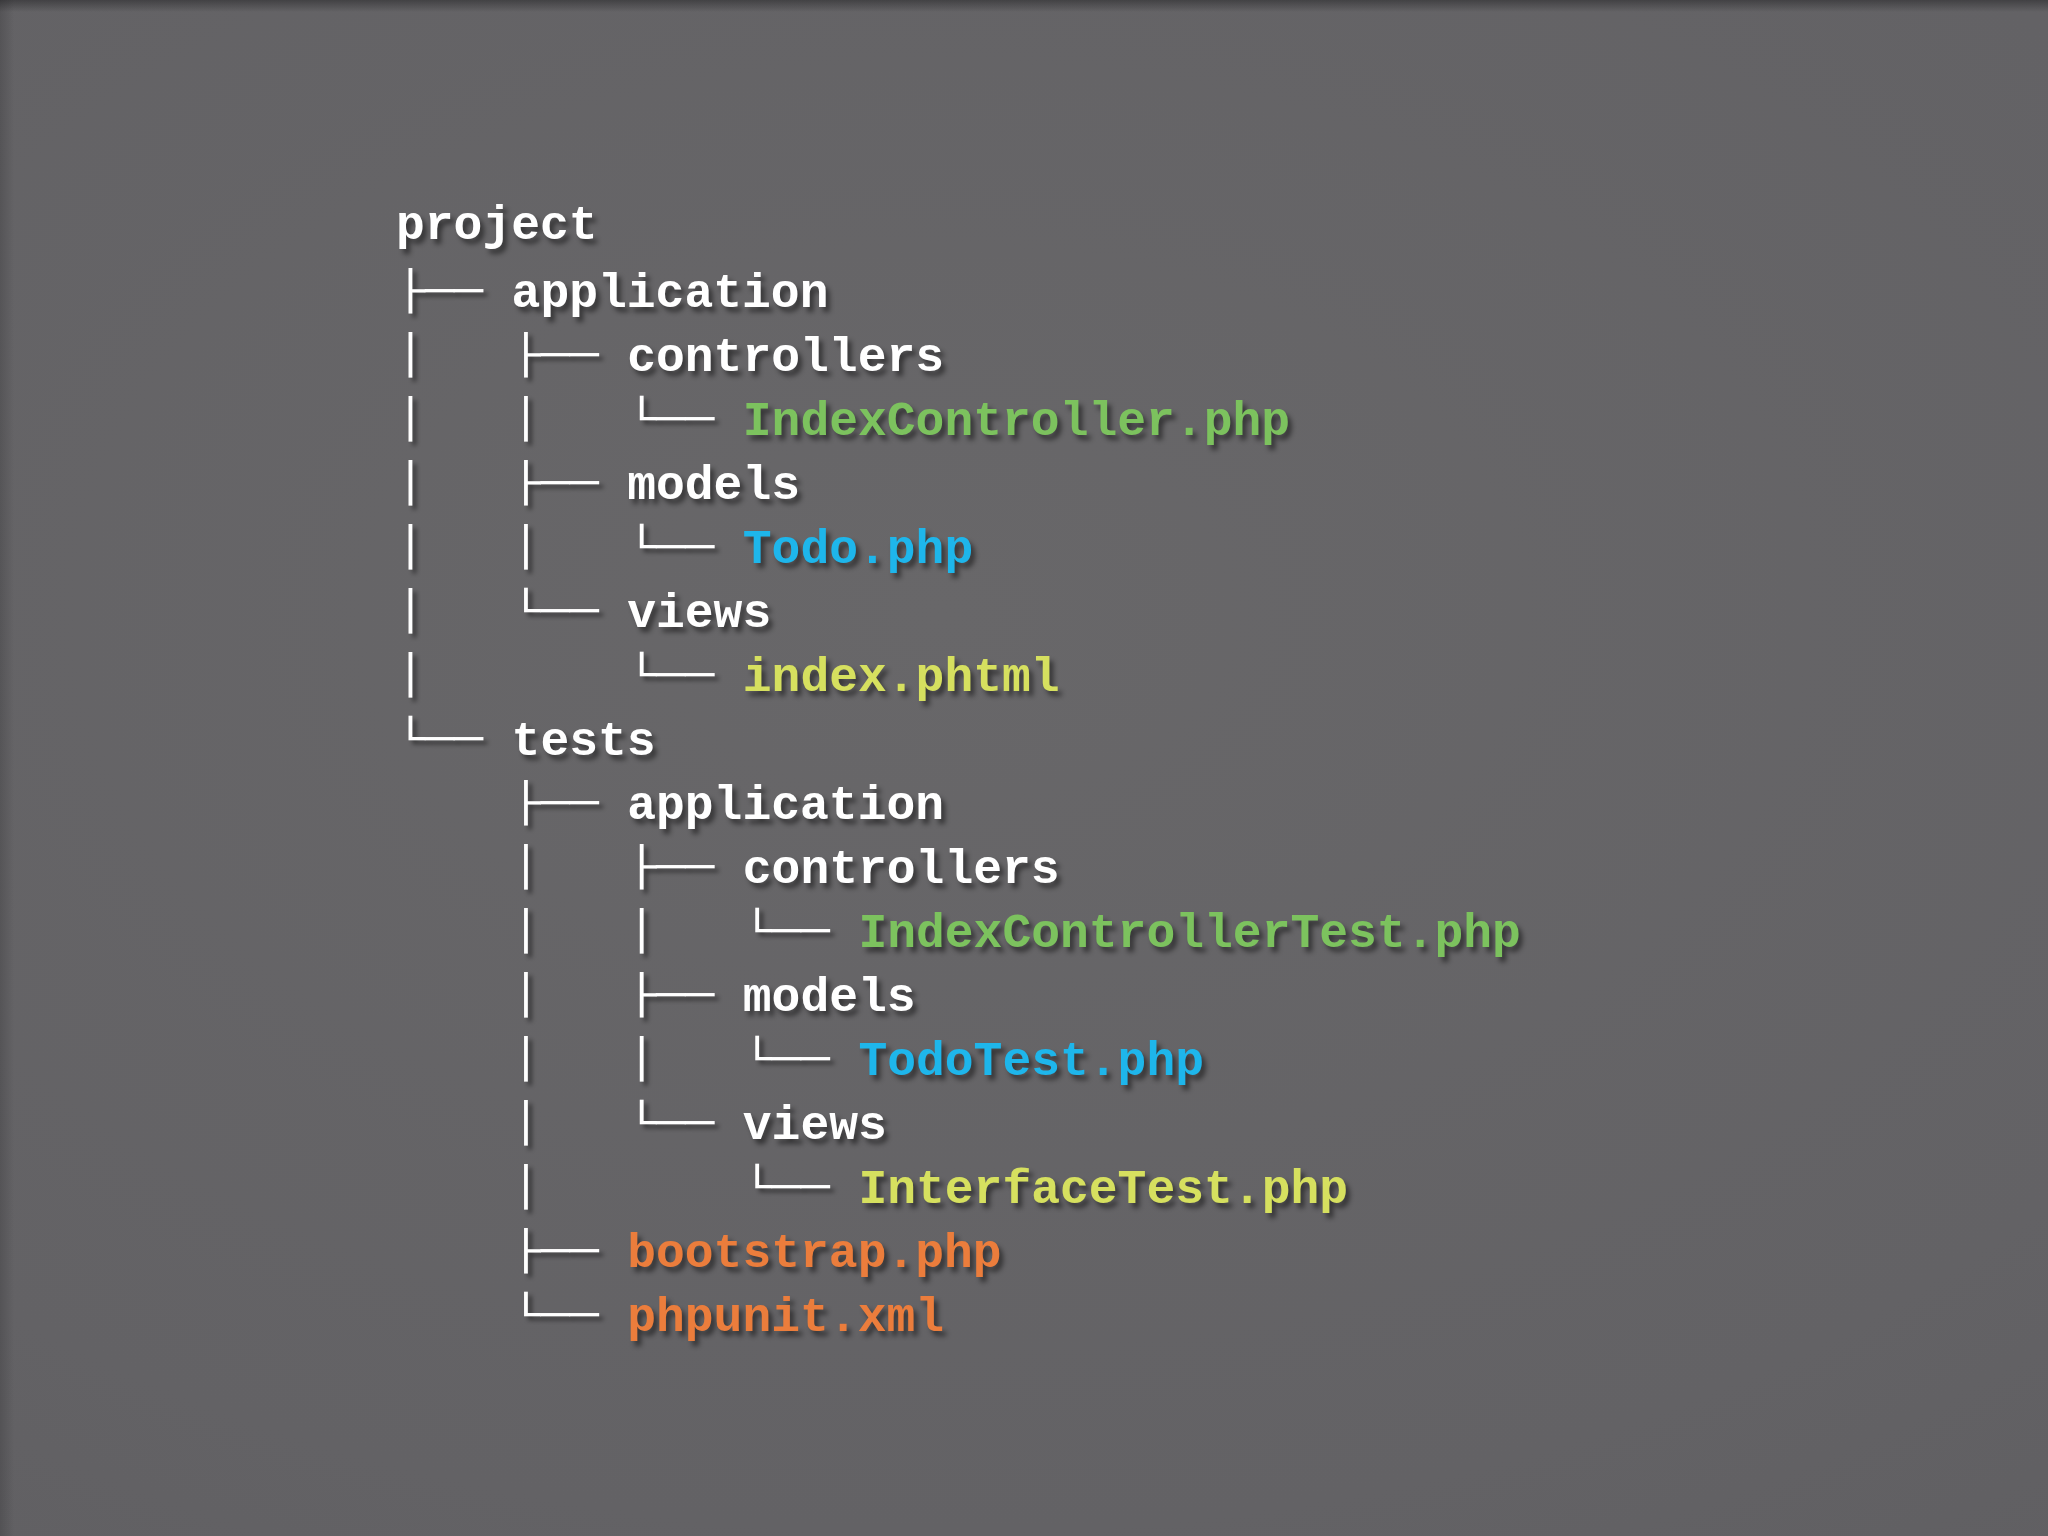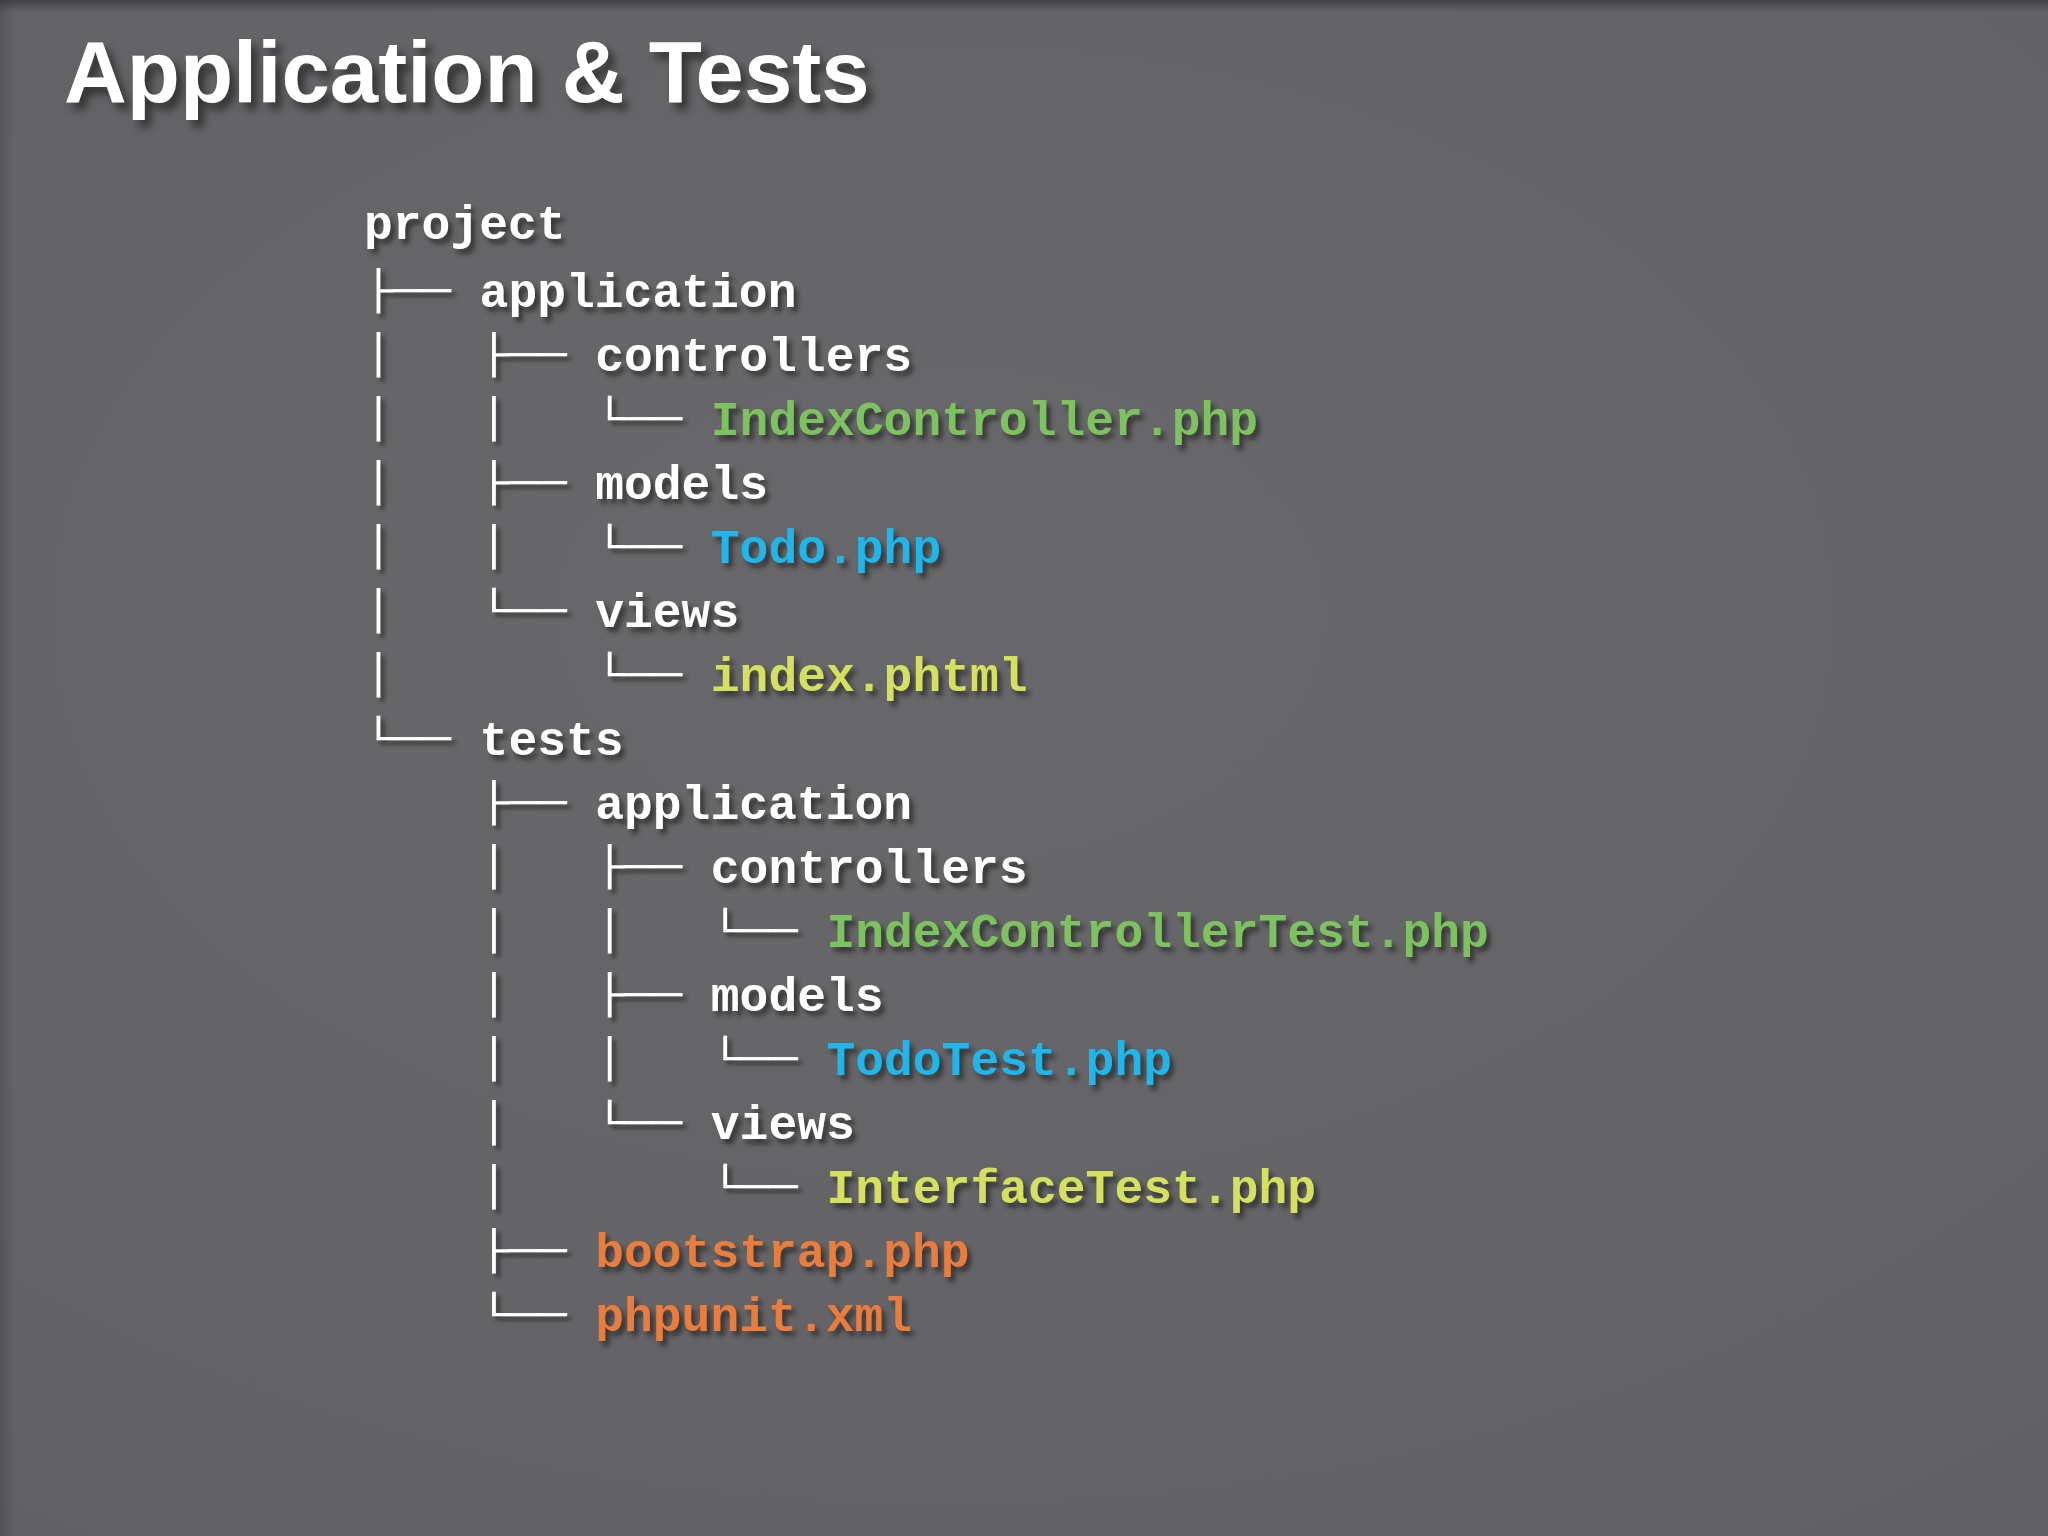--- a/index.html
+++ b/index.html
@@ -39,32 +39,32 @@
     top: 194px;
     font-family: "Liberation Mono", "DejaVu Sans Mono", monospace;
     font-size: 48px;
     line-height: 64px;
     white-space: pre;
     color: var(--text-white, #ffffff);
     text-shadow: 4px 5px 5px rgba(0,0,0,0.48);
   }
   .tree-row {
     height: 64px;
+    margin-left: 32px;
   }
   .prefix {
     display: inline-block;
     font-family: "DejaVu Sans Mono", monospace;
     font-weight: normal;
     transform: scaleY(0.80);
     transform-origin: 50% 52%;
     color: var(--text-white, #ffffff);
   }
   .node-name {
     font-weight: bold;
   }
 </style>
 </head>
 <body>
 
 <div class="slide">
-  <h1 class="title">Application &amp; Tests</h1>
   <div class="tree"><div class="tree-row"><span class="prefix"></span><span class="node-name" style="color: rgb(255, 255, 255);">project</span></div><div class="tree-row"><span class="prefix">├── </span><span class="node-name" style="color: rgb(255, 255, 255);">application</span></div><div class="tree-row"><span class="prefix">│   ├── </span><span class="node-name" style="color: rgb(255, 255, 255);">controllers</span></div><div class="tree-row"><span class="prefix">│   │   └── </span><span class="node-name" style="color: rgb(124, 194, 94);">IndexController.php</span></div><div class="tree-row"><span class="prefix">│   ├── </span><span class="node-name" style="color: rgb(255, 255, 255);">models</span></div><div class="tree-row"><span class="prefix">│   │   └── </span><span class="node-name" style="color: rgb(30, 182, 235);">Todo.php</span></div><div class="tree-row"><span class="prefix">│   └── </span><span class="node-name" style="color: rgb(255, 255, 255);">views</span></div><div class="tree-row"><span class="prefix">│       └── </span><span class="node-name" style="color: rgb(214, 224, 95);">index.phtml</span></div><div class="tree-row"><span class="prefix">└── </span><span class="node-name" style="color: rgb(255, 255, 255);">tests</span></div><div class="tree-row"><span class="prefix">    ├── </span><span class="node-name" style="color: rgb(255, 255, 255);">application</span></div><div class="tree-row"><span class="prefix">    │   ├── </span><span class="node-name" style="color: rgb(255, 255, 255);">controllers</span></div><div class="tree-row"><span class="prefix">    │   │   └── </span><span class="node-name" style="color: rgb(124, 194, 94);">IndexControllerTest.php</span></div><div class="tree-row"><span class="prefix">    │   ├── </span><span class="node-name" style="color: rgb(255, 255, 255);">models</span></div><div class="tree-row"><span class="prefix">    │   │   └── </span><span class="node-name" style="color: rgb(30, 182, 235);">TodoTest.php</span></div><div class="tree-row"><span class="prefix">    │   └── </span><span class="node-name" style="color: rgb(255, 255, 255);">views</span></div><div class="tree-row"><span class="prefix">    │       └── </span><span class="node-name" style="color: rgb(214, 224, 95);">InterfaceTest.php</span></div><div class="tree-row"><span class="prefix">    ├── </span><span class="node-name" style="color: rgb(235, 125, 60);">bootstrap.php</span></div><div class="tree-row"><span class="prefix">    └── </span><span class="node-name" style="color: rgb(235, 125, 60);">phpunit.xml</span></div></div>
 </div>
 
 </body></html>

